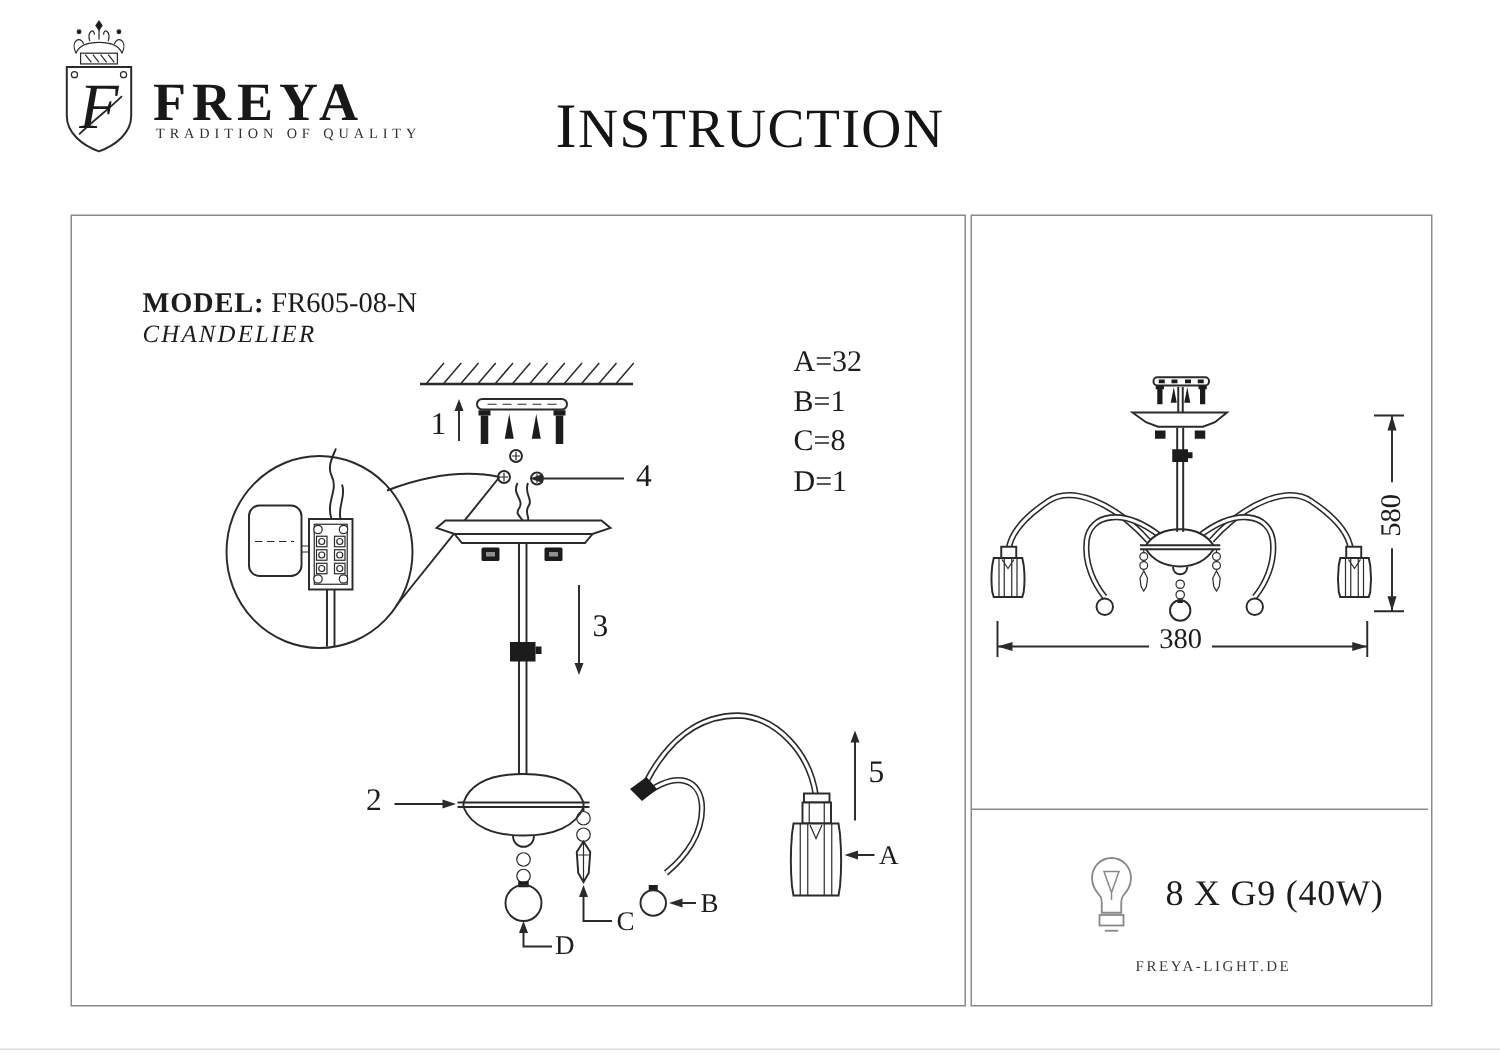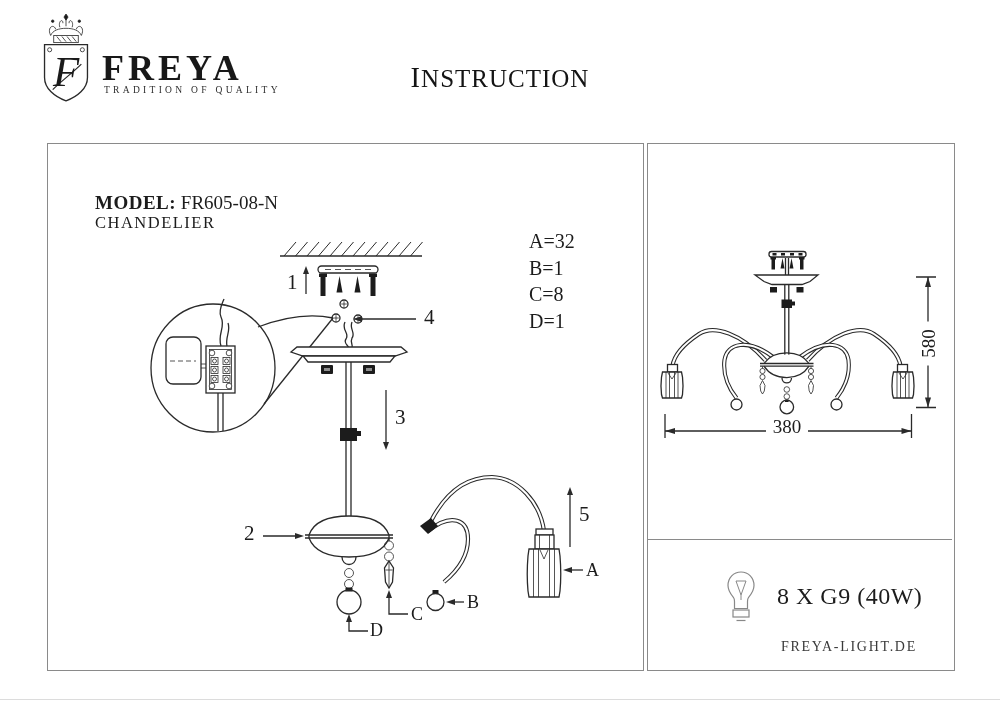--- a/index.html
+++ b/index.html
@@ -3,32 +3,32 @@
 <meta charset="utf-8">
 <style>
   html,body{margin:0;padding:0;background:#fff;}
   .page{position:relative;width:1000px;height:706px;background:#fff;overflow:hidden;
         font-family:"Liberation Serif",serif;color:#1c1c1c;}
   .abs{position:absolute;}
   .panel{position:absolute;border:1px solid #8a8a8a;background:#fff;}
   .txt{position:absolute;white-space:nowrap;line-height:1;}
   .brand-name{font-size:36px;font-weight:700;letter-spacing:4px;color:#181818;}
   .brand-tag{font-size:9.5px;letter-spacing:3.3px;color:#2e2e2e;}
-  .title{width:340px;text-align:center;font-size:25px;letter-spacing:1px;color:#141414;}
+  .title{width:340px;text-align:center;font-size:37px;letter-spacing:1px;color:#141414;}
   .title::first-letter{font-size:1.14em;}
   .model-line{font-size:19px;}
   .model-line b{font-weight:700;letter-spacing:.5px;margin-top:28px;}
   .ptype{font-size:16.5px;letter-spacing:1.5px;}
   .counts{font-size:20px;line-height:26.5px;}
   .stepnum{font-size:21px;}
   .partlet{font-size:18px;}
   .dim{font-size:19px;background:#fff;text-align:center;}
   .dim-v{transform:rotate(-90deg);transform-origin:center;}
   .bulbspec{font-size:24px;letter-spacing:.5px;}
-  .site{font-size:14px;letter-spacing:1.7px;color:#3a3a3a;margin-left:24px;}
+  .site{font-size:10px;letter-spacing:1.7px;color:#3a3a3a;}
   .scanline{position:absolute;left:0;top:699px;width:1000px;height:1px;background:#dcdcdc;}
   svg{position:absolute;overflow:visible;}
   svg *{vector-effect:none;}
   .ln{stroke:#2a2a2a;stroke-width:1.3;fill:none;}
   .thin{stroke:#2a2a2a;stroke-width:.8;fill:none;}
   .fillw{fill:#fff;}
   .dark{fill:#1c1c1c;stroke:none;}
   .arrow{fill:#2a2a2a;stroke:none;}
   .armA{stroke:#2a2a2a;stroke-width:4.2;fill:none;}
   .armB{stroke:#fff;stroke-width:2.1;fill:none;}
@@ -62,21 +62,21 @@
   <div class="txt title" style="left:330px;top:64px;">INSTRUCTION</div>
 
   <div class="panel" style="left:47px;top:143px;width:595px;height:526px;"></div>
   <div class="panel" style="left:647px;top:143px;width:306px;height:526px;"></div>
   <div class="abs" style="left:648px;top:539px;width:304px;height:1px;background:#8a8a8a;"></div>
 
   <div class="txt model-line" style="left:95px;top:193px;">
     <b>MODEL:</b>
     <span>FR605-08-N</span>
   </div>
-  <div class="txt ptype" style="left:95px;top:215px;">CHANDELIER</div>
+  <div class="txt ptype" style="left:95px;top:215px;font-style:italic;">CHANDELIER</div>
 
   <div class="txt counts" style="left:529px;top:228px;">
     <div>A=32</div>
     <div>B=1</div>
     <div>C=8</div>
     <div>D=1</div>
   </div>
 
   <div class="txt stepnum" style="left:287px;top:272px;">1</div>
   <div class="txt stepnum" style="left:244px;top:523px;">2</div>

